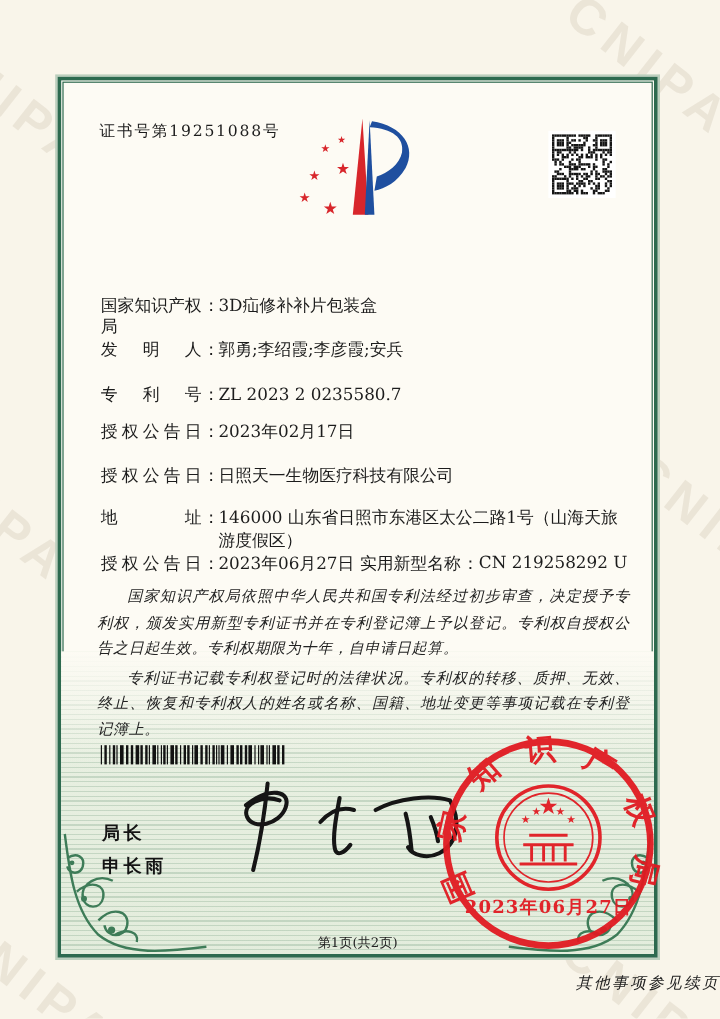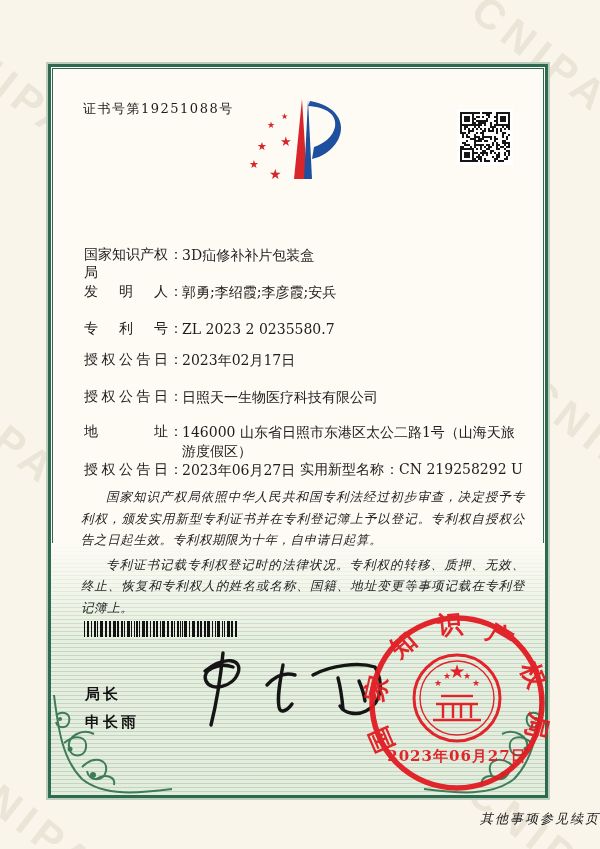--- a/index.html
+++ b/index.html
@@ -910,20 +910,21 @@
         <g stroke="#e11b22" stroke-width="2.4" fill="none">
           <path d="M79,88 h32"></path>
           <path d="M74,96 h42"></path>
           <path d="M81,96 v14 M91,96 v14 M99,96 v14 M109,96 v14"></path>
           <path d="M71,112 h48"></path>
         </g>
       </g>
       <text x="95" y="153" text-anchor="middle" font-size="15" font-weight="bold" fill="#e11b22" letter-spacing="1" font-family="'DejaVu Serif',serif">2023年06月27日</text>
     </svg>
 
+    <div class="page-note">第1页(共2页)</div>
 
     <svg class="flourish fl-left" width="132" height="112" viewBox="0 0 132 112">
       <g stroke="#3e7c58" fill="none" stroke-width="2">
         <path d="M8,8 C12,40 16,72 36,92 C58,110 94,106 126,102"></path>
         <path d="M18,56 C30,46 42,50 40,61 C38,71 25,71 23,61 C21,49 36,41 48,47"></path>
         <path d="M36,80 C48,68 62,72 60,84 C58,95 43,95 41,84"></path>
         <path d="M10,28 C18,23 25,27 23,35 C21,42 12,42 10,35"></path>
         <path d="M50,92 C60,86 70,90 68,98"></path>
       </g>
       <circle cx="47" cy="88" r="3" fill="#3e7c58"></circle>

